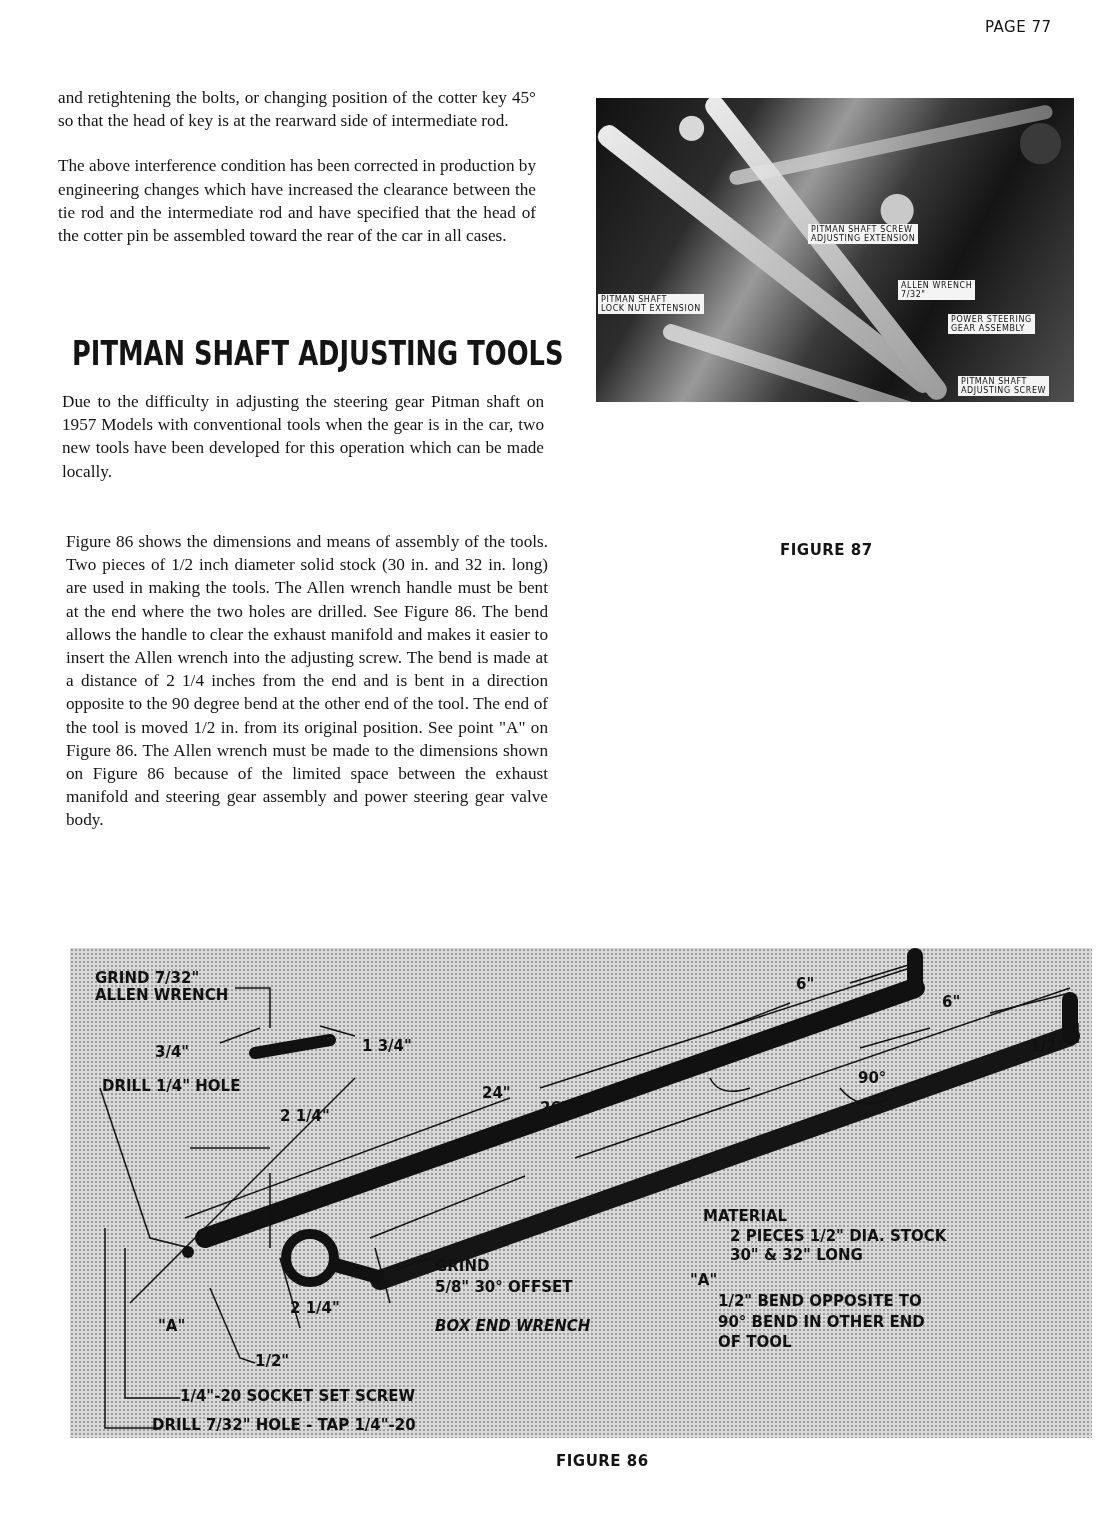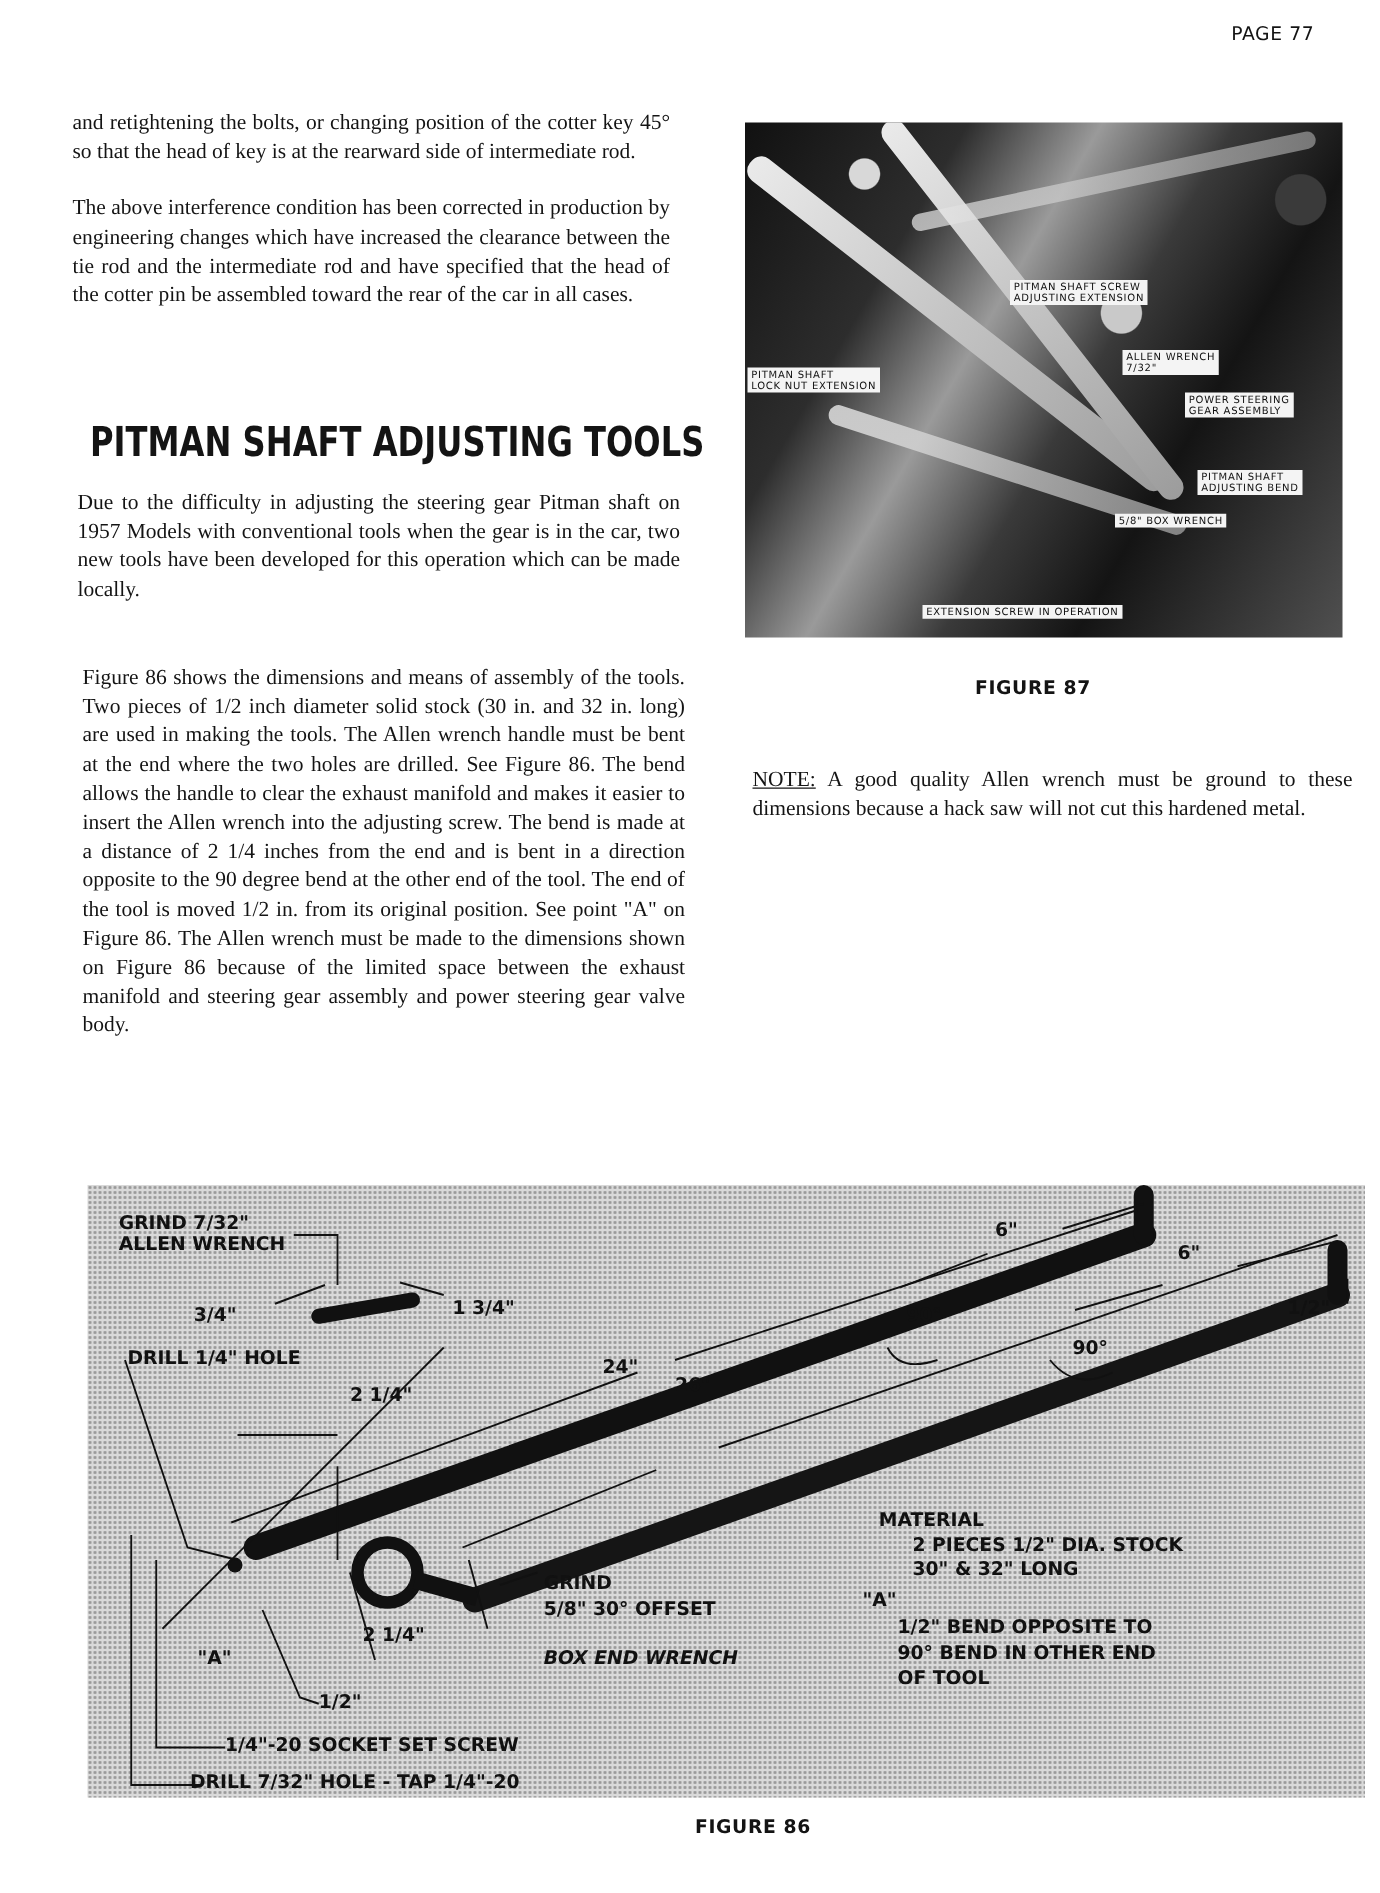--- a/index.html
+++ b/index.html
@@ -13,21 +13,21 @@
     p.para { margin: 0; font-size: 17.2px; line-height: 23.2px; text-align: justify; }
     .gap { height: 22px; }
     h1.heading { position: absolute; left: 72px; top: 334px; margin: 0;
                  font-family: "DejaVu Sans", sans-serif; font-weight: bold; font-size: 33px;
                  letter-spacing: 0px; transform: scaleX(0.78); transform-origin: left top; white-space: nowrap; }
     .col-left2 { position: absolute; left: 62px; top: 390px; width: 482px; }
     .col-left3 { position: absolute; left: 66px; top: 530px; width: 482px; }
     .u { text-decoration: underline; }
 
     
-    .fig87 { position: absolute; left: 596px; top: 98px; width: 478px; height: 412px;
+    .fig87 { position: absolute; left: 596px; top: 98px; width: 478px; height: 304px;
              background:
               radial-gradient(circle at 20% 10%, #d8d8d8 0 12px, transparent 13px),
               radial-gradient(circle at 63% 37%, #c9c9c9 0 16px, transparent 17px),
               radial-gradient(circle at 93% 15%, #3a3a3a 0 20px, transparent 21px),
               linear-gradient(120deg, #111 0%, #2d2d2d 25%, #9a9a9a 40%, #3a3a3a 55%, #141414 70%, #505050 100%);
              overflow: hidden; }
     .fig87 .rod { position: absolute; background: linear-gradient(90deg, #eaeaea, #9c9c9c); border-radius: 10px; }
     .fig87 .lbl { position: absolute; background: #f4f4f4; color: #111; font-family: "DejaVu Sans", sans-serif;
                   font-size: 8px; line-height: 9px; padding: 1px 3px; letter-spacing: 0.6px; white-space: nowrap; }
     .fig-caption { position: absolute; font-family: "DejaVu Sans", sans-serif; font-weight: bold; font-size: 15px; letter-spacing: 0.5px; }
@@ -79,29 +79,28 @@
   <div class="lbl" style="left:302px;top:182px;">
     <div>ALLEN WRENCH</div>
     <div>7/32"</div>
   </div>
   <div class="lbl" style="left:352px;top:216px;">
     <div>POWER STEERING</div>
     <div>GEAR ASSEMBLY</div>
   </div>
   <div class="lbl" style="left:362px;top:278px;">
     <div>PITMAN SHAFT</div>
-    <div>ADJUSTING BEND</div>
+    <div>ADJUSTING SCREW</div>
   </div>
   <div class="lbl" style="left:296px;top:313px;">5/8" BOX WRENCH</div>
   <div class="lbl" style="left:142px;top:386px;">EXTENSION SCREW IN OPERATION</div>
 </div>
 <div class="fig-caption" style="left:780px;top:541px;">FIGURE 87</div>
 
 <div class="col col-right">
-  <p class="para"><span class="u">NOTE:</span><span> A good quality Allen wrench must be ground to these dimensions because a hack saw will not cut this hardened metal.</span></p>
   <div class="gap"></div>
   <div class="gap"></div>
 </div>
 
 <div class="fig86">
   <svg width="1022" height="490" viewBox="0 0 1022 490">
 
     <line x1="135" y1="290" x2="845" y2="40" stroke="#111" stroke-width="20" stroke-linecap="round"></line>
     <line x1="310" y1="332" x2="1000" y2="88" stroke="#151515" stroke-width="20" stroke-linecap="round"></line>
 

